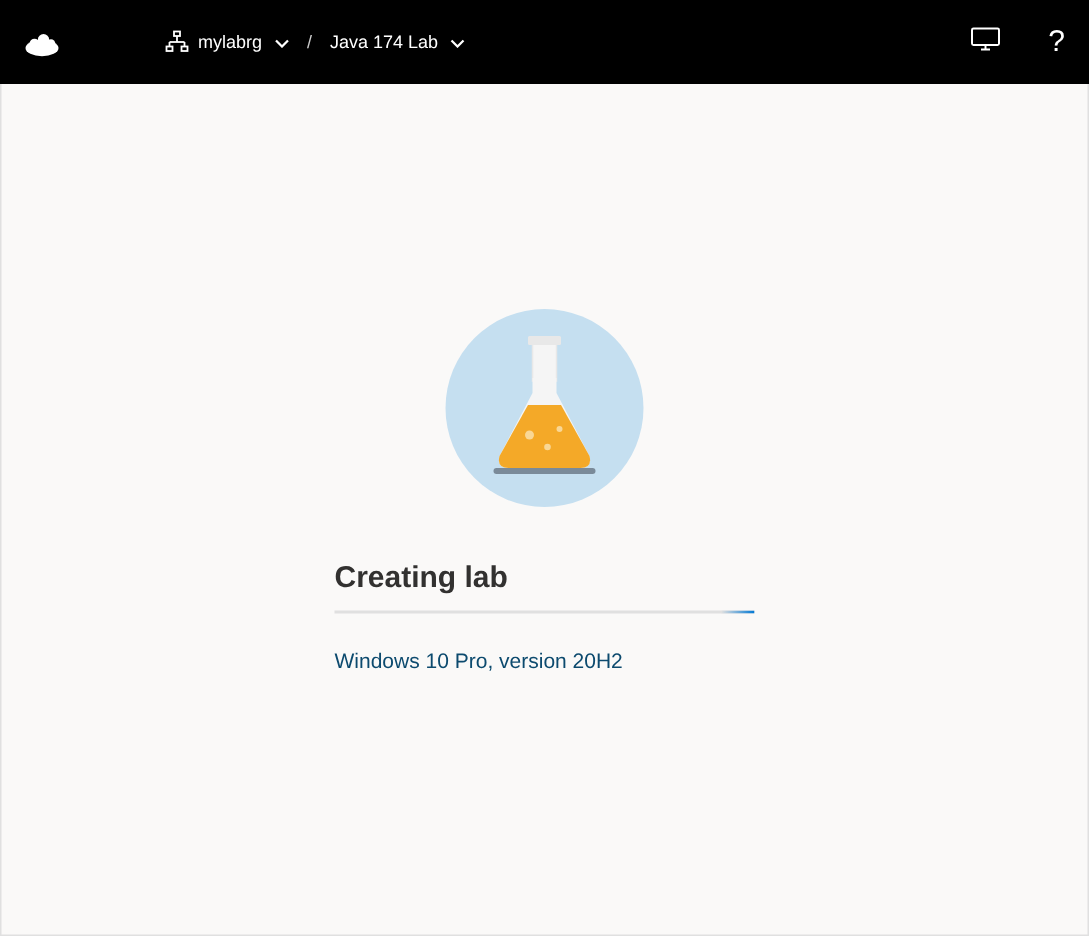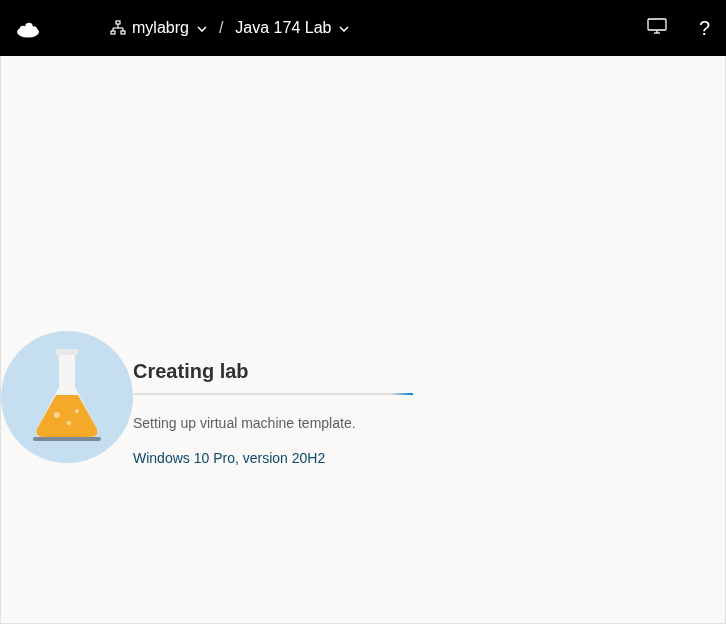--- a/index.html
+++ b/index.html
@@ -36,21 +36,21 @@
     }
     .service-name {
       font-weight: 600;
       font-size: 15px;
     }
     .breadcrumb-section {
       display: flex;
       align-items: center;
       margin-left: 70px;
       gap: 8px;
-      font-size: 16px;
+      font-size: 12px;
     }
     .breadcrumb-item {
       display: flex;
       align-items: center;
       gap: 6px;
       cursor: pointer;
     }
     .org-icon {
       width: 16px;
       height: 16px;
@@ -74,21 +74,21 @@
       font-size: 18px;
     }
     .help-icon {
       font-size: 20px;
       font-weight: 300;
     }
     .main-content {
       background: #faf9f8;
       height: calc(624px - 56px);
       display: flex;
-      flex-direction: row;
+      flex-direction: column;
       align-items: center;
       padding-top: 150px;
       border: 1px solid #e0e0e0;
       border-top: none;
     }
     .flask-circle {
       width: 132px;
       height: 132px;
       background: #c5dff0;
       border-radius: 50%;
@@ -200,16 +200,15 @@
       <circle cx="42" cy="76" r="2.2" fill="#f9d795"></circle>
       <circle cx="50" cy="64" r="2" fill="#f9d795"></circle>
       <rect x="6" y="90" width="68" height="4" rx="2" fill="#7a8a99"></rect>
     </svg>
   </div>
   <div class="content-box">
     <div class="status-title">Creating lab</div>
     <div class="progress-bar">
       <div class="progress-fill"></div>
     </div>
-    <div class="status-message">Setting up virtual machine template.</div>
     <div class="vm-spec">Windows 10 Pro, version 20H2</div>
   </div>
 </div>
 
 </body></html>

